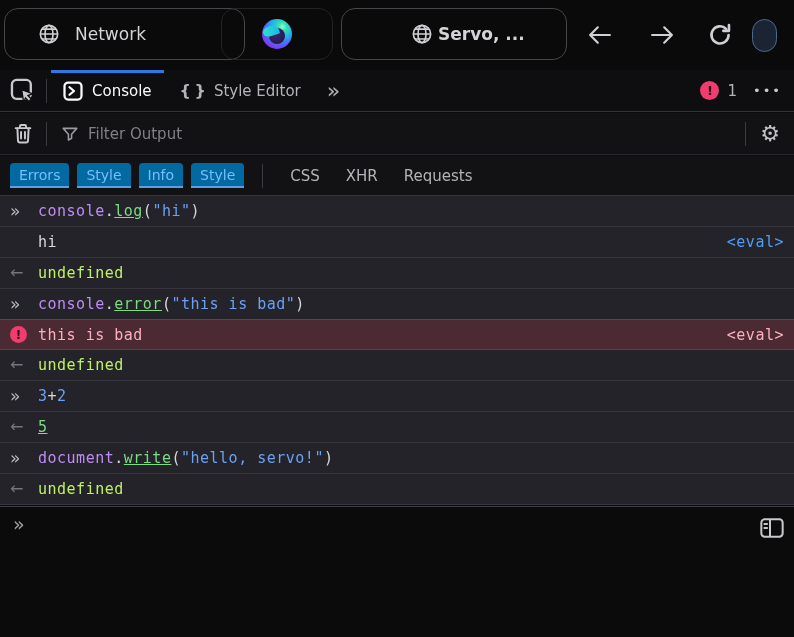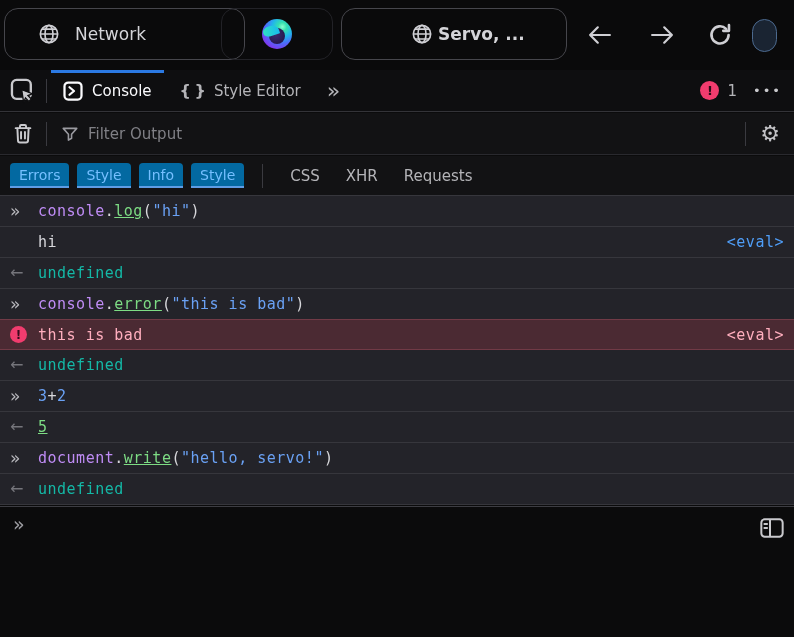--- a/index.html
+++ b/index.html
@@ -70,21 +70,21 @@
 
   
   .rows { position:absolute; left:0; top:196px; width:794px; }
   .crow { height:31px; background:#232329; border-bottom:1px solid #36363c;
     display:flex; align-items:center; padding:0 10px; }
   .gutter { flex:0 0 28px; display:flex; align-items:center; }
   .prompt { color:#b6b6bb; font-size:17px; line-height:1; }
   .ret-arrow { color:#75757b; font-size:16px; line-height:1; }
   .code, .mono { font-family:"DejaVu Sans Mono", "Liberation Mono", monospace; font-size:15px; letter-spacing:.5px; }
   .c-purple { color:#bf8cf5; } .c-green { color:#7ddc84;text-decoration:underline; } .c-blue { color:#6aa1f4; }
-  .c-plain { color:#d7d7db; } .c-gray { color:#14b8a6; }
+  .c-plain { color:#d7d7db; } .c-gray { color:#bef264; }
   .loc { margin-left:auto; color:#4f9df6; }
   .crow.error { background:#4b2a33; border-top:1px solid #713a46; border-bottom:1px solid #713a46; margin-top:-1px; }
   .crow.error .mono { color:#ffaebe; }
   .err-icon { width:17px; height:17px; border-radius:50%; background:#f13c6e; color:#3a0c1d;
     font-size:12px; font-weight:700; display:flex; align-items:center; justify-content:center; }
 
   
   .input-area { position:absolute; left:0; top:506px; width:794px; height:131px;
     background:#0b0b0c; border-top:1px solid #3d3d43; display:flex; align-items:flex-start; }
   .input-prompt { color:#9b9ba0; font-size:19px; padding:8px 0 0 13px; line-height:1; }

